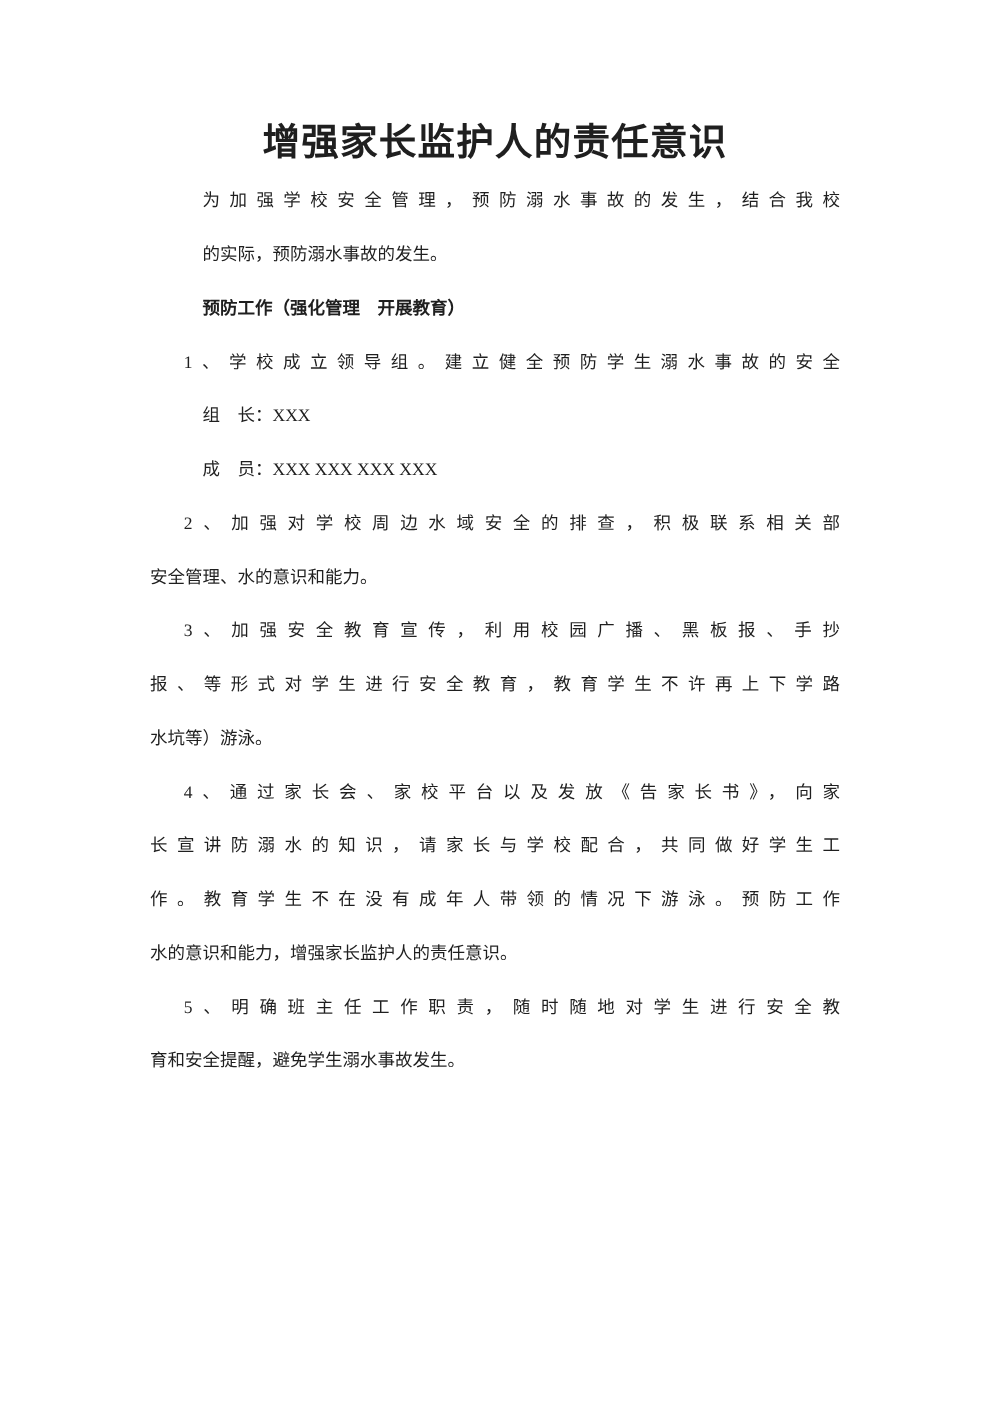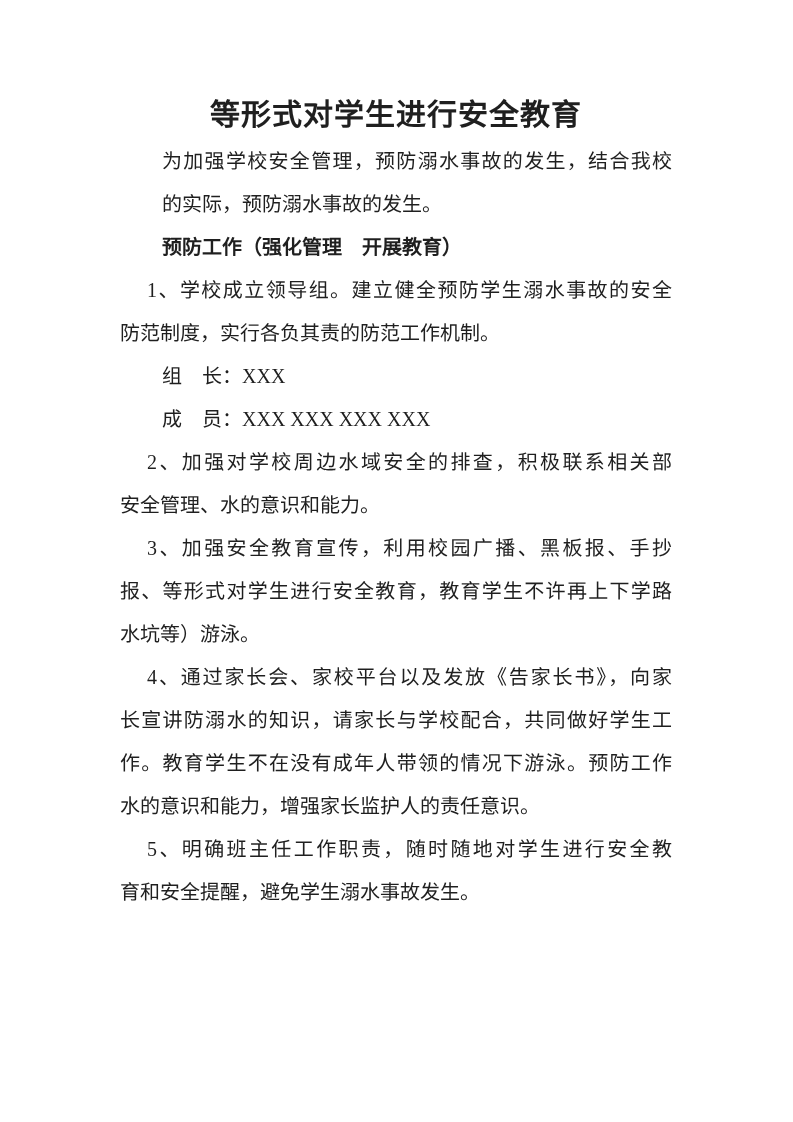--- a/index.html
+++ b/index.html
@@ -23,49 +23,48 @@
   .doc-title {
     font-size: 30px;
     font-weight: 700;
     line-height: 46px;
     text-align: center;
     letter-spacing: 1px;
     margin-bottom: 2px;
     
   }
   .line {
-    font-size: 20px;
+    font-size: 14px;
     line-height: 43px;
     text-align: left;
     white-space: normal;
   }
   
   .j {
     text-align: justify;
     text-align-last: justify;
   }
   .ind2 { text-indent: 42px; }  
   .indn { text-indent: 27px; }  
   .bold { font-weight: 700; }
 </style>
 </head>
 <body>
 
 <div class="page">
   <div class="content">
 
-    <div class="doc-title">等形式对学生进行安全教育</div>
+    <div class="doc-title">增强家长监护人的责任意识</div>
 
     <div class="line j ind2">为加强学校安全管理，预防溺水事故的发生，结合我校</div>
     <div class="line ind2">的实际，预防溺水事故的发生。</div>
 
     <div class="line bold ind2">预防工作（强化管理　开展教育）</div>
 
     <div class="line j indn">1、学校成立领导组。建立健全预防学生溺水事故的安全</div>
-    <div class="line">防范制度，实行各负其责的防范工作机制。</div>
 
     <div class="line ind2">组　长：XXX</div>
     <div class="line ind2">成　员：XXX XXX XXX XXX</div>
 
     <div class="line j indn">2、加强对学校周边水域安全的排查，积极联系相关部</div>
     <div class="line">安全管理、水的意识和能力。</div>
 
     <div class="line j indn">3、加强安全教育宣传，利用校园广播、黑板报、手抄</div>
     <div class="line j">报、等形式对学生进行安全教育，教育学生不许再上下学路</div>
     <div class="line">水坑等）游泳。</div>

